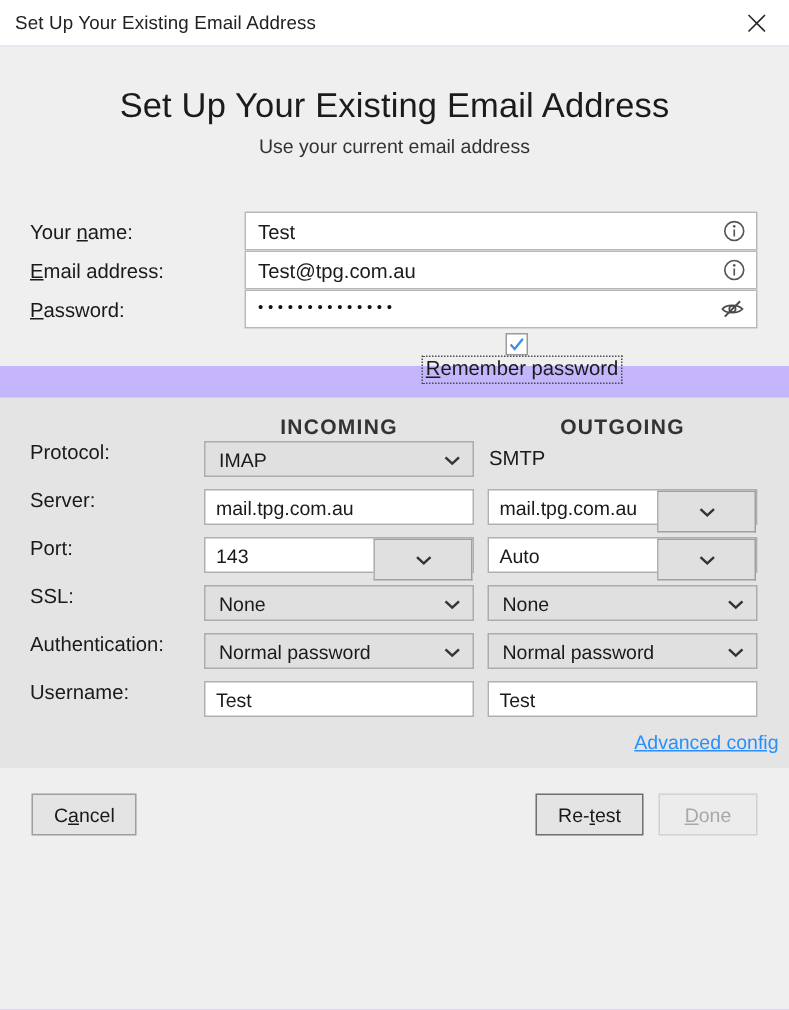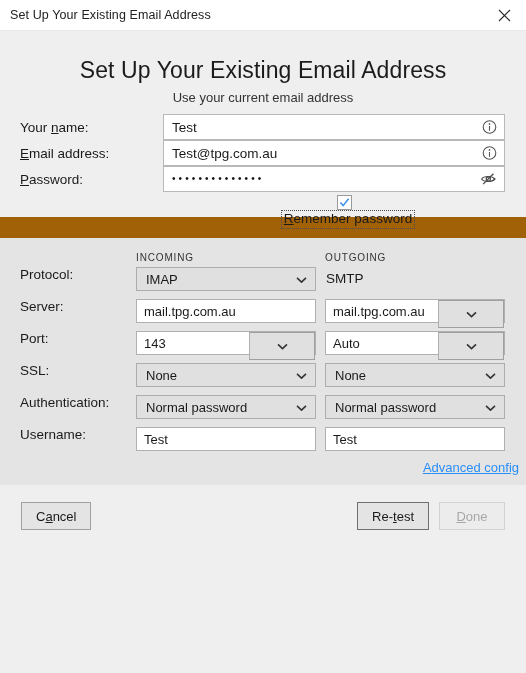--- a/index.html
+++ b/index.html
@@ -5,21 +5,21 @@
   * { box-sizing: border-box; }
   html, body {
     margin: 0; padding: 0;
     width: 526px; height: 673px;
     overflow: hidden;
     font-family: "Liberation Sans", sans-serif;
     -webkit-font-smoothing: antialiased;
   }
   body { background: #efefef; color: #1a1a1a; font-size: 13px; }
 
-  .dialog { position: relative; width: 526px; height: 673px; display: flex; flex-direction: column; background: #a16207; }
+  .dialog { position: relative; width: 526px; height: 673px; display: flex; flex-direction: column; background: #c4b5fd; }
 
   
   .titlebar {
     height: 31px; min-height: 31px;
     background: #ffffff;
     display: flex; align-items: center;
     border-bottom: 1px solid #e8e8e8;
     position: relative;
   }
   .titlebar-text { padding-left: 10px; font-size: 12.5px; color: #222; letter-spacing: .1px; }
@@ -30,21 +30,21 @@
     cursor: default;
   }
   .close-btn svg { display: block; }
 
   
   .pane-top { background: #efefef; padding-top: 26px; }
   .headline {
     text-align: center; font-size: 23px; font-weight: normal;
     color: #1b1b1b; margin: 0 0 6px 0; letter-spacing: .1px;
   }
-  .subhead { text-align: center; font-size: 13px; color: #333; margin-bottom: 9px; }
+  .subhead { text-align: center; font-size: 13px; color: #333; margin-bottom: 36px; }
 
   .frow { display: flex; align-items: center; height: 26px; padding-left: 20px; }
   .frow .lbl { width: 143px; flex: 0 0 143px; font-size: 13.5px; color: #1a1a1a; }
   .tfield {
     position: relative; width: 342px; height: 26px;
     background: #ffffff; border: 1px solid #b8b8b8;
     display: flex; align-items: center;
   }
   .tfield .val { padding-left: 8px; font-size: 13.5px; color: #1a1a1a; white-space: nowrap; overflow: hidden; }
   .tfield .pwdots { padding-left: 8px; font-size: 10px; letter-spacing: 3.1px; color: #111; line-height: 1; }
@@ -58,21 +58,21 @@
   .cbox svg { display: block; }
   .cblabel {
     margin-left: 7px; font-size: 13.5px; color: #1a1a1a;
     border: 1px dotted #4d4d4d; padding: 0 2px 1px 2px; line-height: 16px;
   }
 
   
   .pane-mid { background: #e4e4e4; padding-top: 9px; padding-bottom: 10px; margin-top: 21px; flex: 0 0 auto; }
   .colhead { display: flex; height: 20px; align-items: center; }
   .colhead .spacer { width: 136px; flex: 0 0 136px; }
-  .colhead .ch { width: 180px; flex: 0 0 180px; text-align: left; font-size: 10px; letter-spacing: .85px; color: #333; font-weight: normal; }
+  .colhead .ch { width: 180px; flex: 0 0 180px; text-align: center; font-size: 14px; letter-spacing: .85px; color: #333; font-weight: bold; }
   .colhead .gap { width: 9px; flex: 0 0 9px; }
 
   .srow { display: flex; align-items: flex-start; height: 24px; margin-bottom: 8px; }
   .srow .slbl { width: 136px; flex: 0 0 136px; padding-left: 20px; font-size: 13.5px; color: #1a1a1a; }
   .cellgap { width: 9px; flex: 0 0 9px; }
   .cell { width: 180px; flex: 0 0 180px; height: 24px; position: relative; }
 
   .sel {
     width: 100%; height: 24px; background: #e0e0e0; border: 1px solid #adadad;
     display: flex; align-items: center; position: relative;

